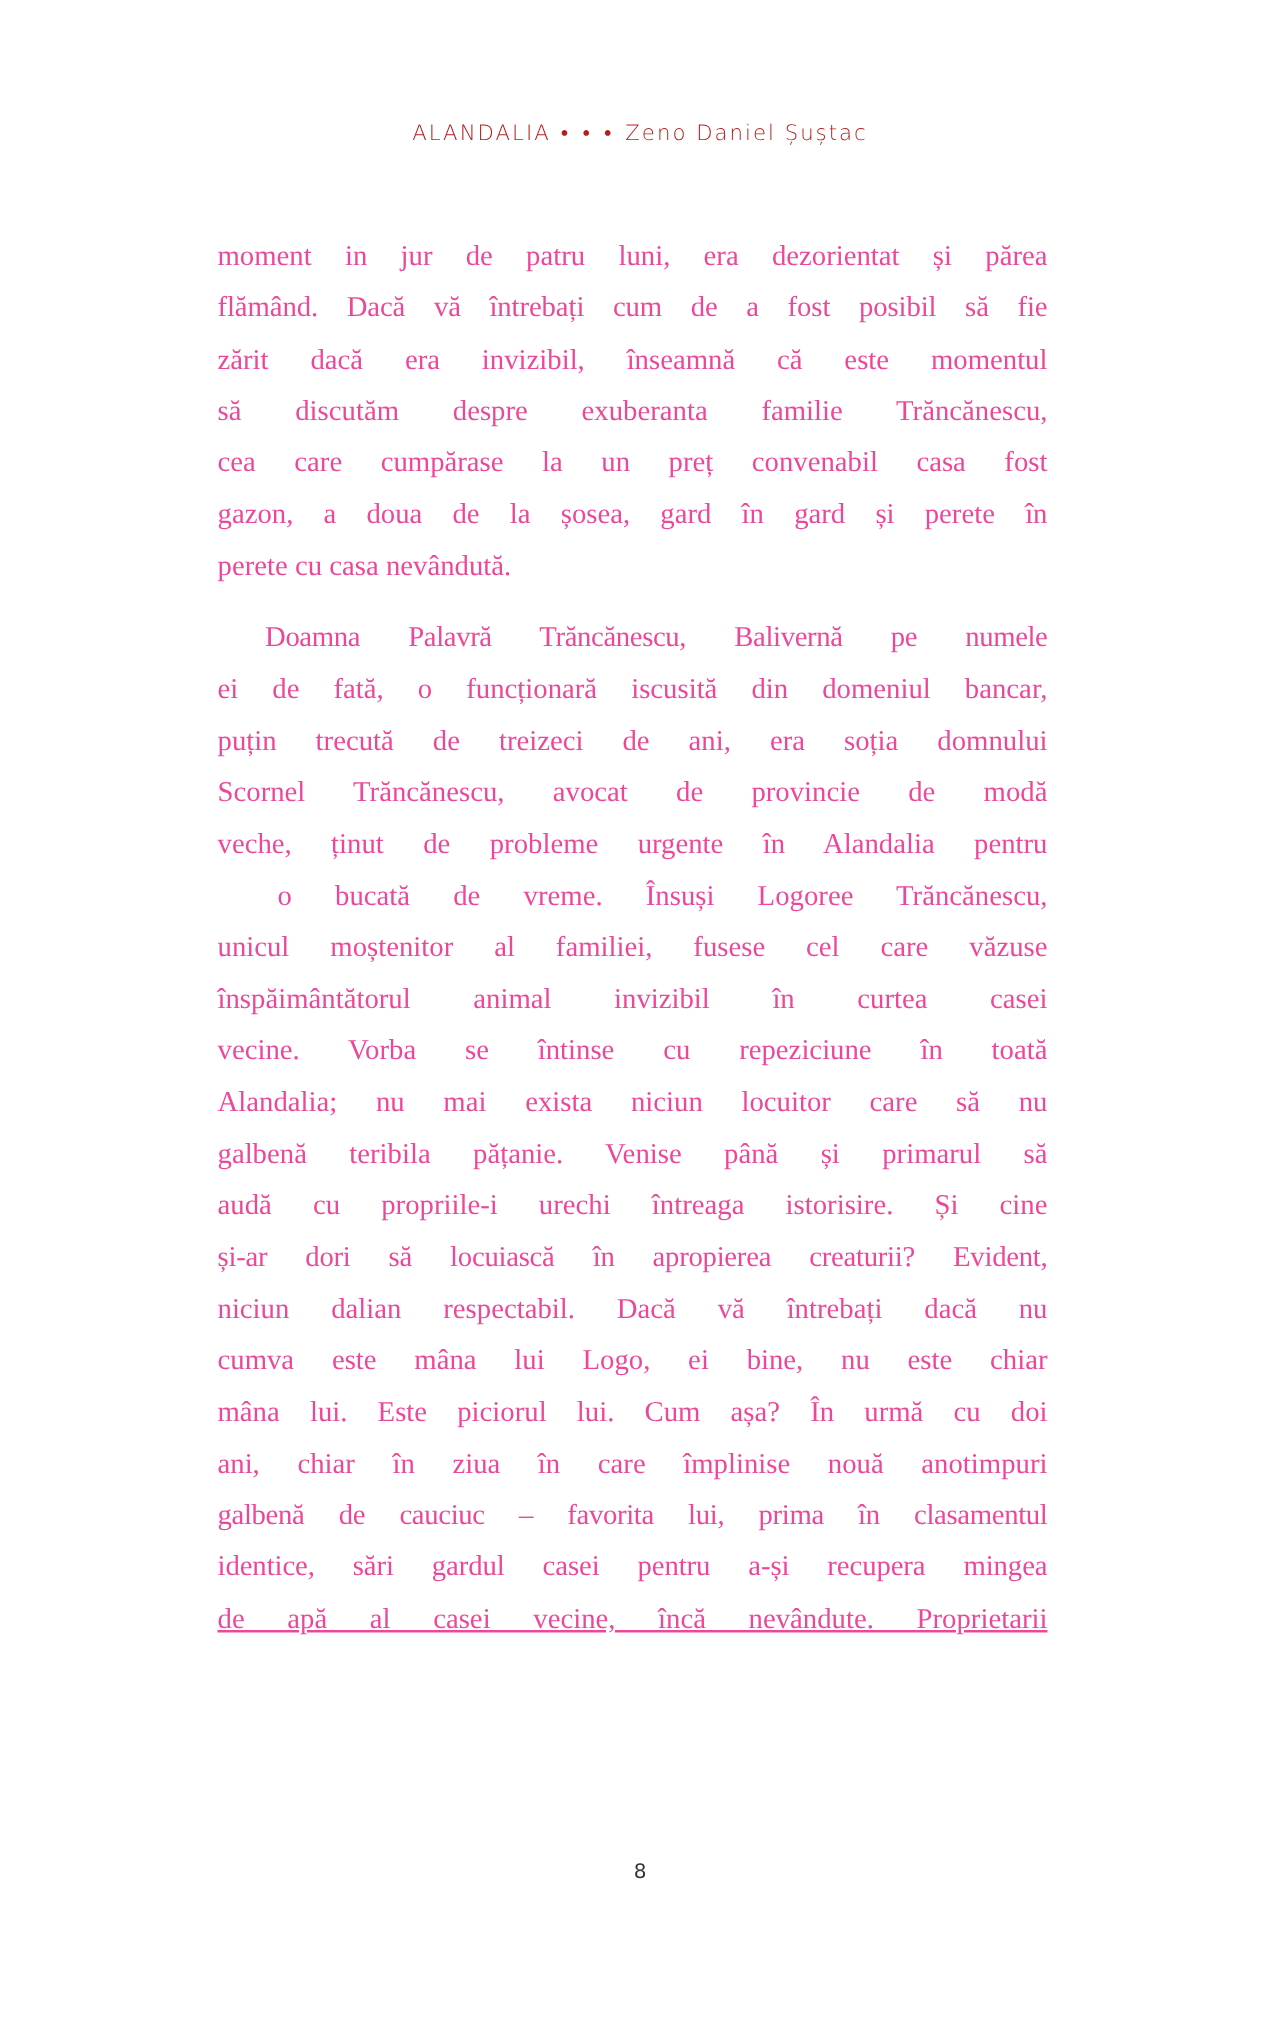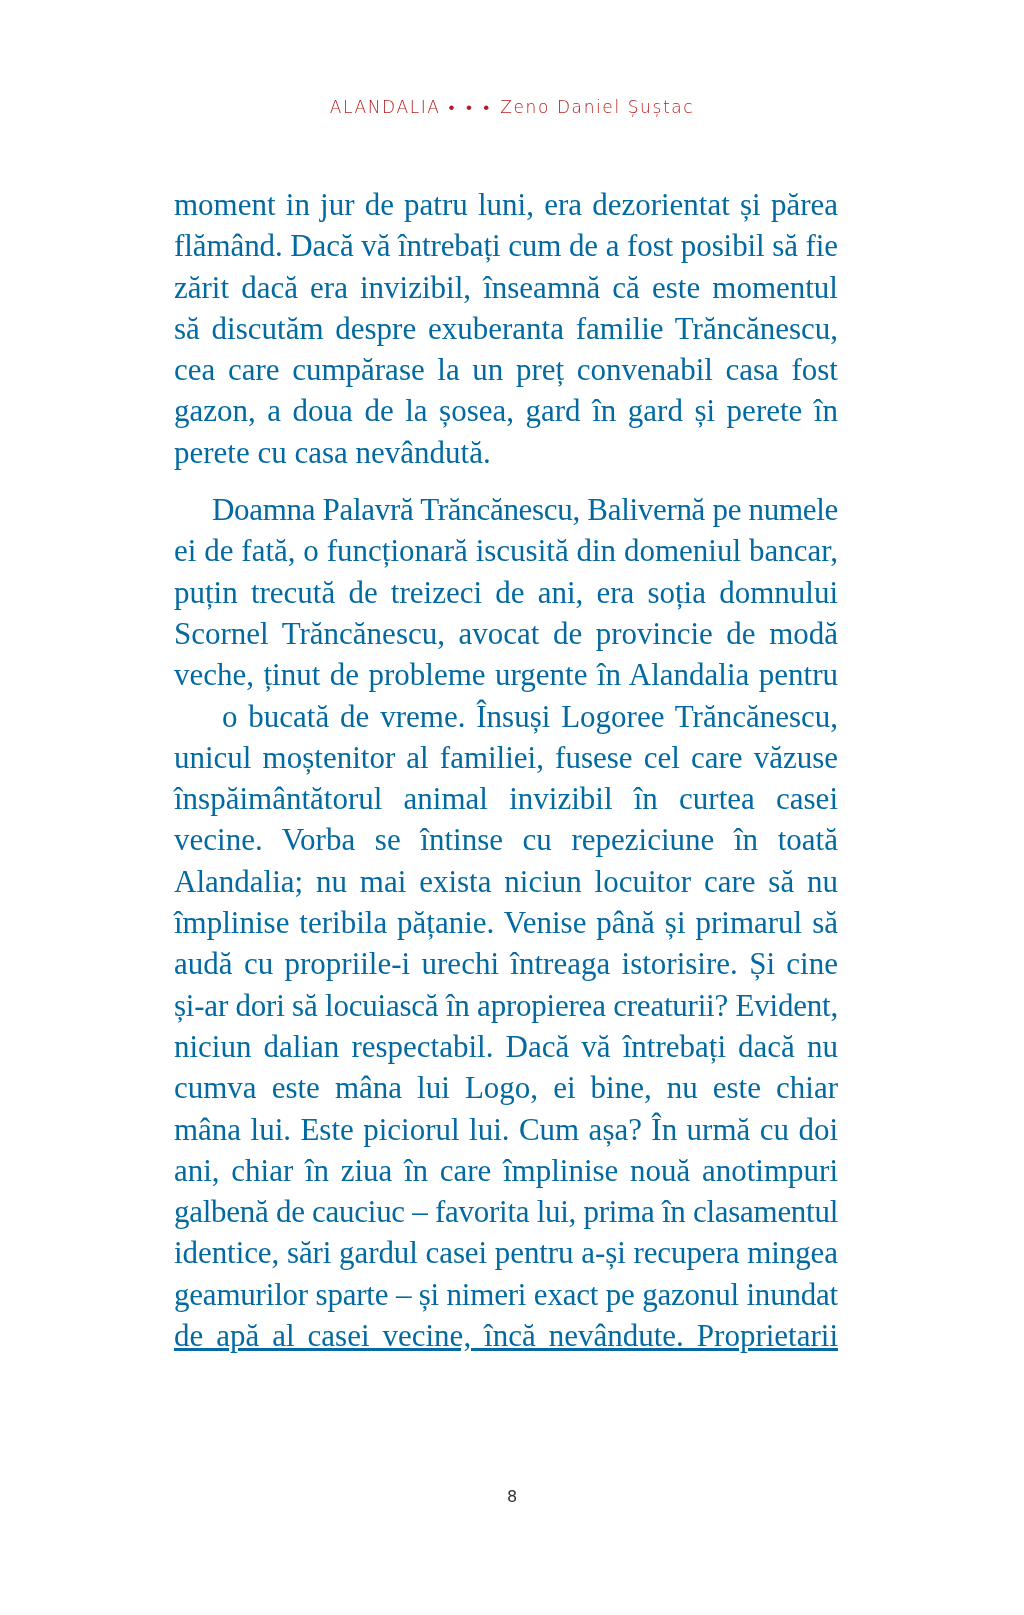--- a/index.html
+++ b/index.html
@@ -6,21 +6,21 @@
   body { width: 1024px; height: 1615px; position: relative; overflow: hidden; }
   .header {
     position: absolute; top: 97px; left: 0; width: 1024px; text-align: center;
     font-family: "DejaVu Sans", sans-serif; font-size: 17px; letter-spacing: 1.6px;
     color: #b91c1c; font-weight: 300;
   }
   .header .sep { margin: 0 8px; letter-spacing: 3px; }
   .body-text {
     position: absolute; left: 174px; width: 664px; top: 184px;
     font-family: "Liberation Serif", "DejaVu Serif", serif;
-    font-size: 31px; line-height: 41.3px; color: #0369a1;
+    font-size: 23px; line-height: 41.3px; color: #ec4899;
   }
   .line { display: block; text-align: justify; text-align-last: justify; white-space: nowrap; height: 41.3px; }
   .line.last { text-align-last: left; }
   .line.indent { padding-left: 38px; margin-top: 16px; }
   .para { margin: 0; }
   .para + .para { margin-top: 14px; }
   .page-number {
     position: absolute; top: 1487px; left: 0; width: 1024px; text-align: center;
     font-family: "DejaVu Sans", sans-serif; font-size: 16px; color: #333;
   }
@@ -46,27 +46,26 @@
     <span class="line indent" style="white-space: nowrap; display: block; letter-spacing: -0.307513px;">Doamna Palavră Trăncănescu, Balivernă pe numele</span>
     <span class="line" style="white-space: nowrap; display: block;">ei de fată, o funcționară iscusită din domeniul bancar,</span>
     <span class="line" style="white-space: nowrap; display: block;">puțin trecută de treizeci de ani, era soția domnului</span>
     <span class="line" style="white-space: nowrap; display: block;">Scornel Trăncănescu, avocat de provincie de modă</span>
     <span class="line" style="white-space: nowrap; display: block;">veche, ținut de probleme urgente în Alandalia pentru</span>
     <span class="line" style="white-space: nowrap; display: block; margin-left: 48px;">o bucată de vreme. Însuși Logoree Trăncănescu,</span>
     <span class="line" style="white-space: nowrap; display: block;">unicul moștenitor al familiei, fusese cel care văzuse</span>
     <span class="line" style="white-space: nowrap; display: block;">înspăimântătorul animal invizibil în curtea casei</span>
     <span class="line" style="white-space: nowrap; display: block;">vecine. Vorba se întinse cu repeziciune în toată</span>
     <span class="line" style="white-space: nowrap; display: block;">Alandalia; nu mai exista niciun locuitor care să nu</span>
-    <span class="line" style="white-space: nowrap; display: block;">împlinise teribila pățanie. Venise până și primarul să</span>
+    <span class="line" style="white-space: nowrap; display: block;">galbenă teribila pățanie. Venise până și primarul să</span>
     <span class="line" style="white-space: nowrap; display: block;">audă cu propriile-i urechi întreaga istorisire. Și cine</span>
     <span class="line" style="white-space: nowrap; display: block; letter-spacing: -0.219846px;">și-ar dori să locuiască în apropierea creaturii? Evident,</span>
     <span class="line" style="white-space: nowrap; display: block;">niciun dalian respectabil. Dacă vă întrebați dacă nu</span>
     <span class="line" style="white-space: nowrap; display: block;">cumva este mâna lui Logo, ei bine, nu este chiar</span>
     <span class="line" style="white-space: nowrap; display: block;">mâna lui. Este piciorul lui. Cum așa? În urmă cu doi</span>
     <span class="line" style="white-space: nowrap; display: block;">ani, chiar în ziua în care împlinise nouă anotimpuri</span>
     <span class="line" style="white-space: nowrap; display: block; letter-spacing: -0.275284px;">galbenă de cauciuc – favorita lui, prima în clasamentul</span>
     <span class="line" style="white-space: nowrap; display: block; letter-spacing: -0.0713068px;">identice, sări gardul casei pentru a-și recupera mingea</span>
-    <span class="line" style="white-space: nowrap; display: block; letter-spacing: -0.201678px;">geamurilor sparte – și nimeri exact pe gazonul inundat</span>
     <span class="line" style="white-space: nowrap; display: block; text-decoration: underline;">de apă al casei vecine, încă nevândute. Proprietarii</span>
   </div>
 </div>
 
 <div class="page-number">8</div>
 
 </body></html>

